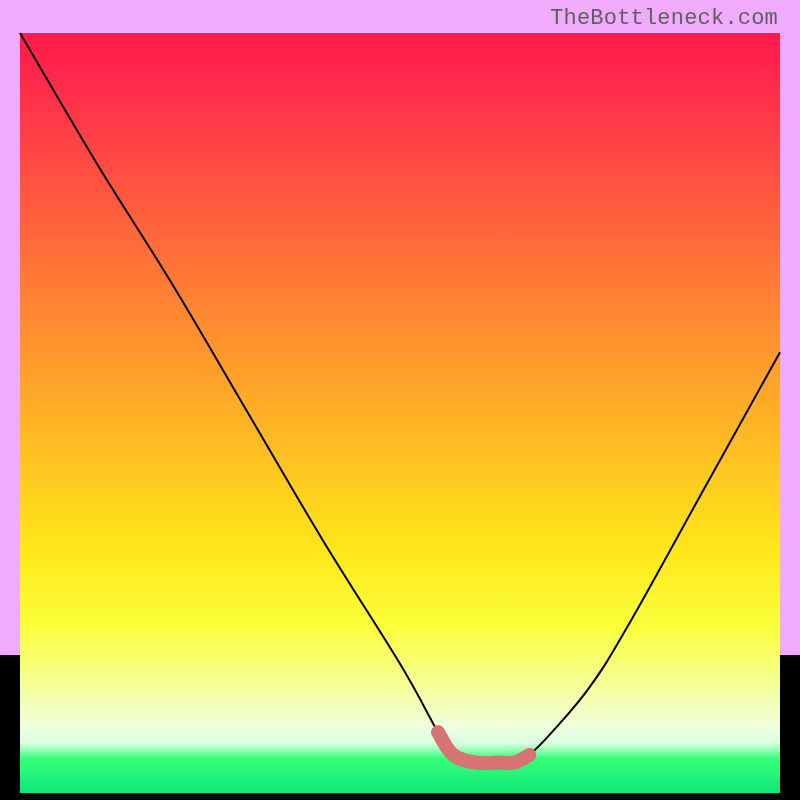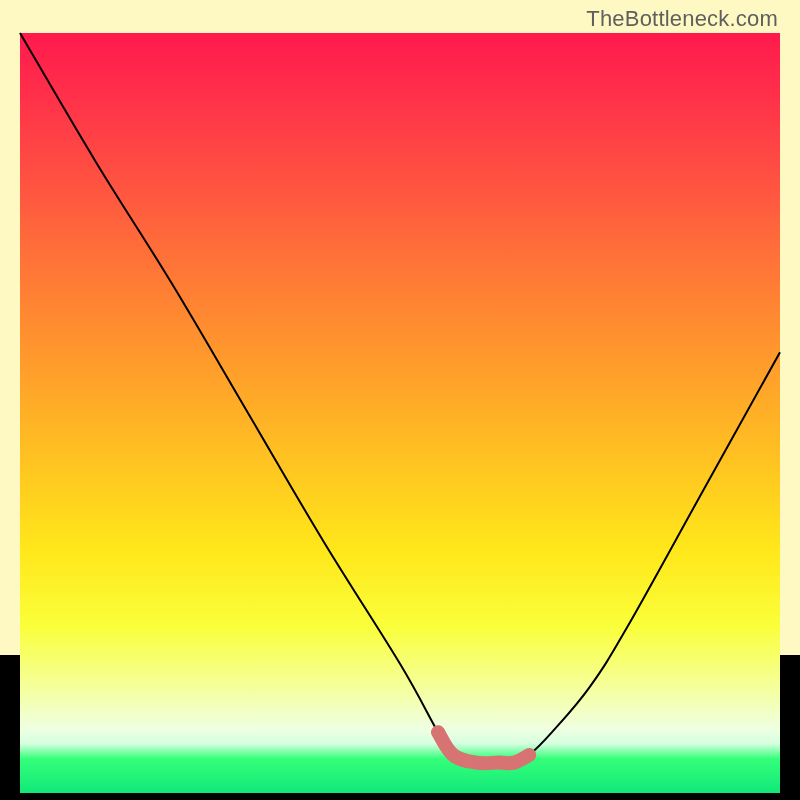--- a/index.html
+++ b/index.html
@@ -8,21 +8,22 @@
     width: 800px;
     height: 800px;
     background: #000;
     overflow: hidden;
     font-family: Arial, Helvetica, sans-serif;
   }
   .stage {
     position: relative;
     width: 800px;
     height: 655px;
-    background: #fef9c3;
+    background: #f0abfc;
+    font-family: Liberation Mono, monospace;
   }
   .plot {
     position: absolute;
     left: 20px;
     top: 33px;
     width: 760px;
     height: 760px;
     
     background: linear-gradient(to bottom,
       #ff1a4d 0%,

